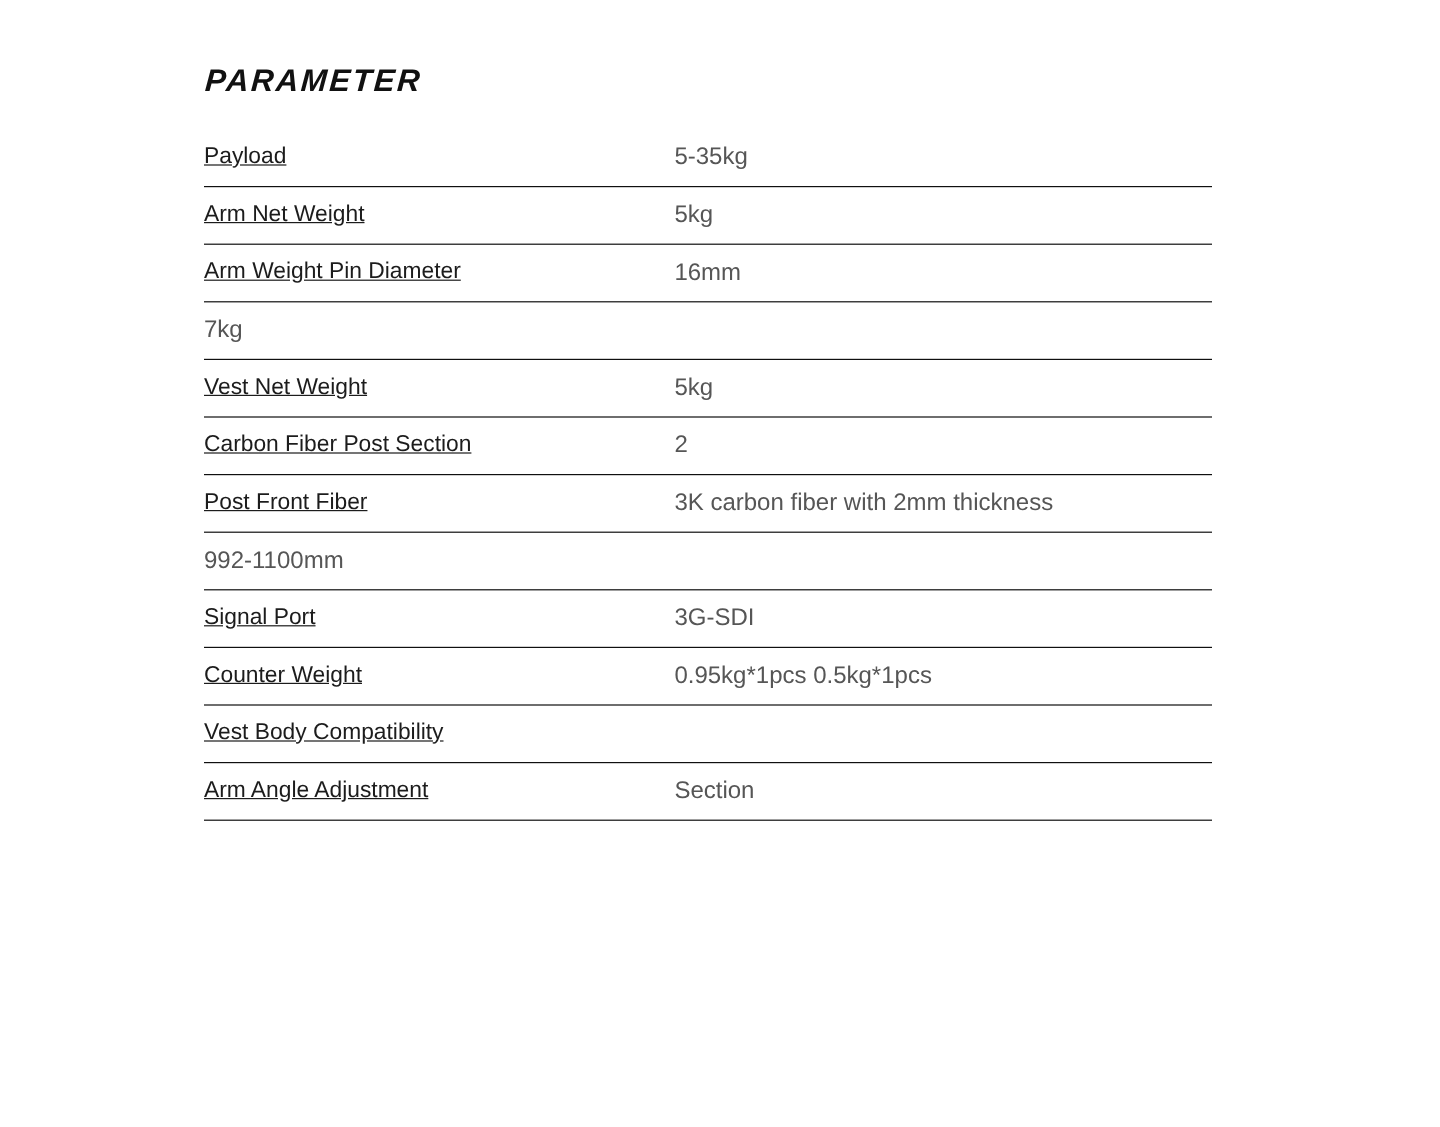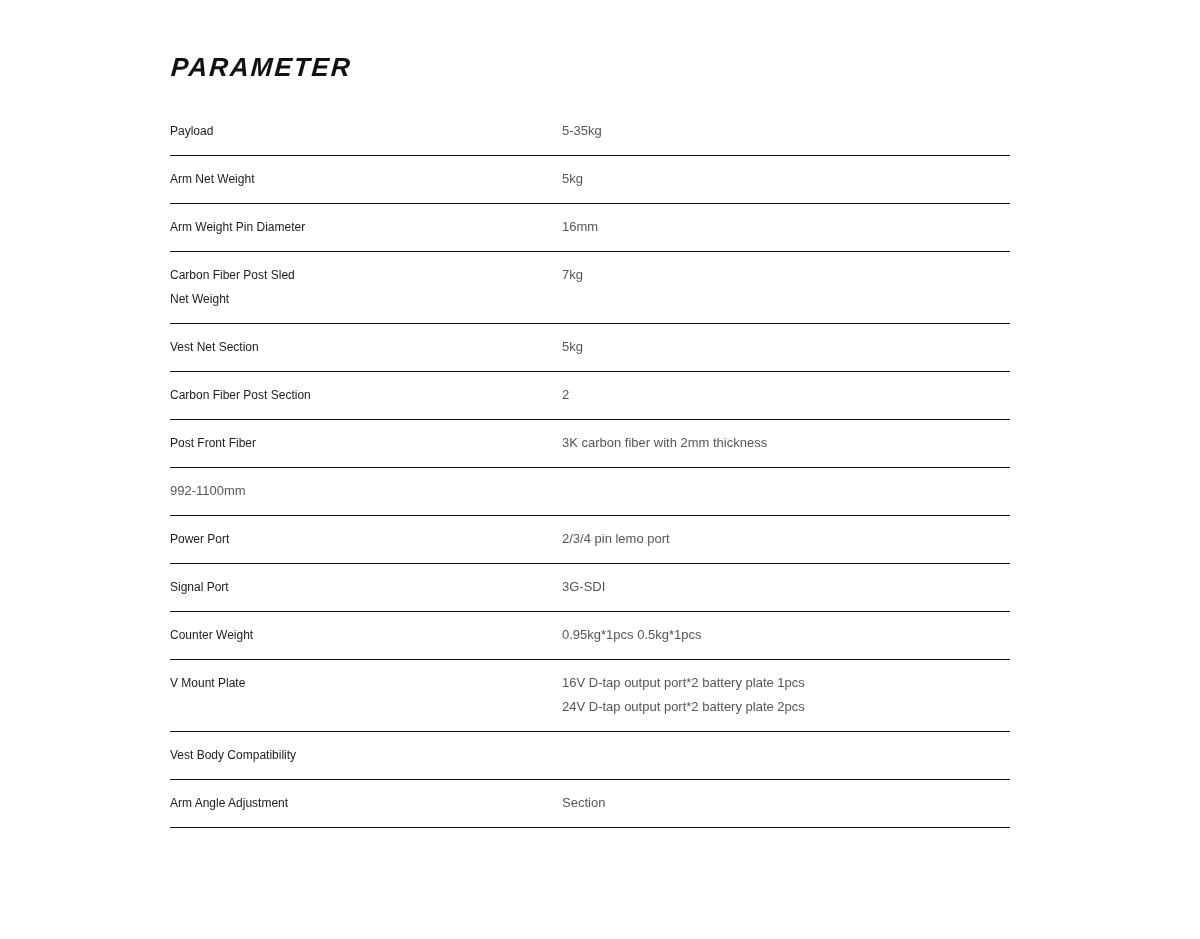--- a/index.html
+++ b/index.html
@@ -37,27 +37,28 @@
     width: 100%;
   }
   .row {
     display: flex;
     align-items: flex-start;
     border-bottom: 1.5px solid #101010;
     padding: 11px 0 12px 0;
   }
   .cell {
     line-height: 24px;
-    font-size: 13px;
+    font-size: 20px;
   }
   .cell.label {
     width: 392px;
     flex: 0 0 392px;
     color: #1c1c1c;
-    font-size: 12px;
+    font-size: 19px;
+    text-decoration: underline;
   }
   .cell.value {
     flex: 1 1 auto;
     color: #565656;
   }
 </style>
 </head>
 <body>
 
 <div class="page">
@@ -82,31 +83,27 @@
         </div>
         <div class="row">
           <div class="cell label">
             <div>Arm Weight Pin Diameter</div>
           </div>
           <div class="cell value">
             <div>16mm</div>
           </div>
         </div>
         <div class="row">
-          <div class="cell label">
-            <div>Carbon Fiber Post Sled</div>
-            <div>Net Weight</div>
-          </div>
           <div class="cell value">
             <div>7kg</div>
           </div>
         </div>
         <div class="row">
           <div class="cell label">
-            <div>Vest Net Section</div>
+            <div>Vest Net Weight</div>
           </div>
           <div class="cell value">
             <div>5kg</div>
           </div>
         </div>
         <div class="row">
           <div class="cell label">
             <div>Carbon Fiber Post Section</div>
           </div>
           <div class="cell value">
@@ -121,49 +118,32 @@
             <div>3K carbon fiber with 2mm thickness</div>
           </div>
         </div>
         <div class="row">
           <div class="cell value">
             <div>992-1100mm</div>
           </div>
         </div>
         <div class="row">
           <div class="cell label">
-            <div>Power Port</div>
-          </div>
-          <div class="cell value">
-            <div>2/3/4 pin lemo port</div>
-          </div>
-        </div>
-        <div class="row">
-          <div class="cell label">
             <div>Signal Port</div>
           </div>
           <div class="cell value">
             <div>3G-SDI</div>
           </div>
         </div>
         <div class="row">
           <div class="cell label">
             <div>Counter Weight</div>
           </div>
           <div class="cell value">
             <div>0.95kg*1pcs 0.5kg*1pcs</div>
-          </div>
-        </div>
-        <div class="row">
-          <div class="cell label">
-            <div>V Mount Plate</div>
-          </div>
-          <div class="cell value">
-            <div>16V D-tap output port*2 battery plate 1pcs</div>
-            <div>24V D-tap output port*2 battery plate 2pcs</div>
           </div>
         </div>
         <div class="row">
           <div class="cell label">
             <div>Vest Body Compatibility</div>
           </div>
         </div>
         <div class="row">
           <div class="cell label">
             <div>Arm Angle Adjustment</div>

